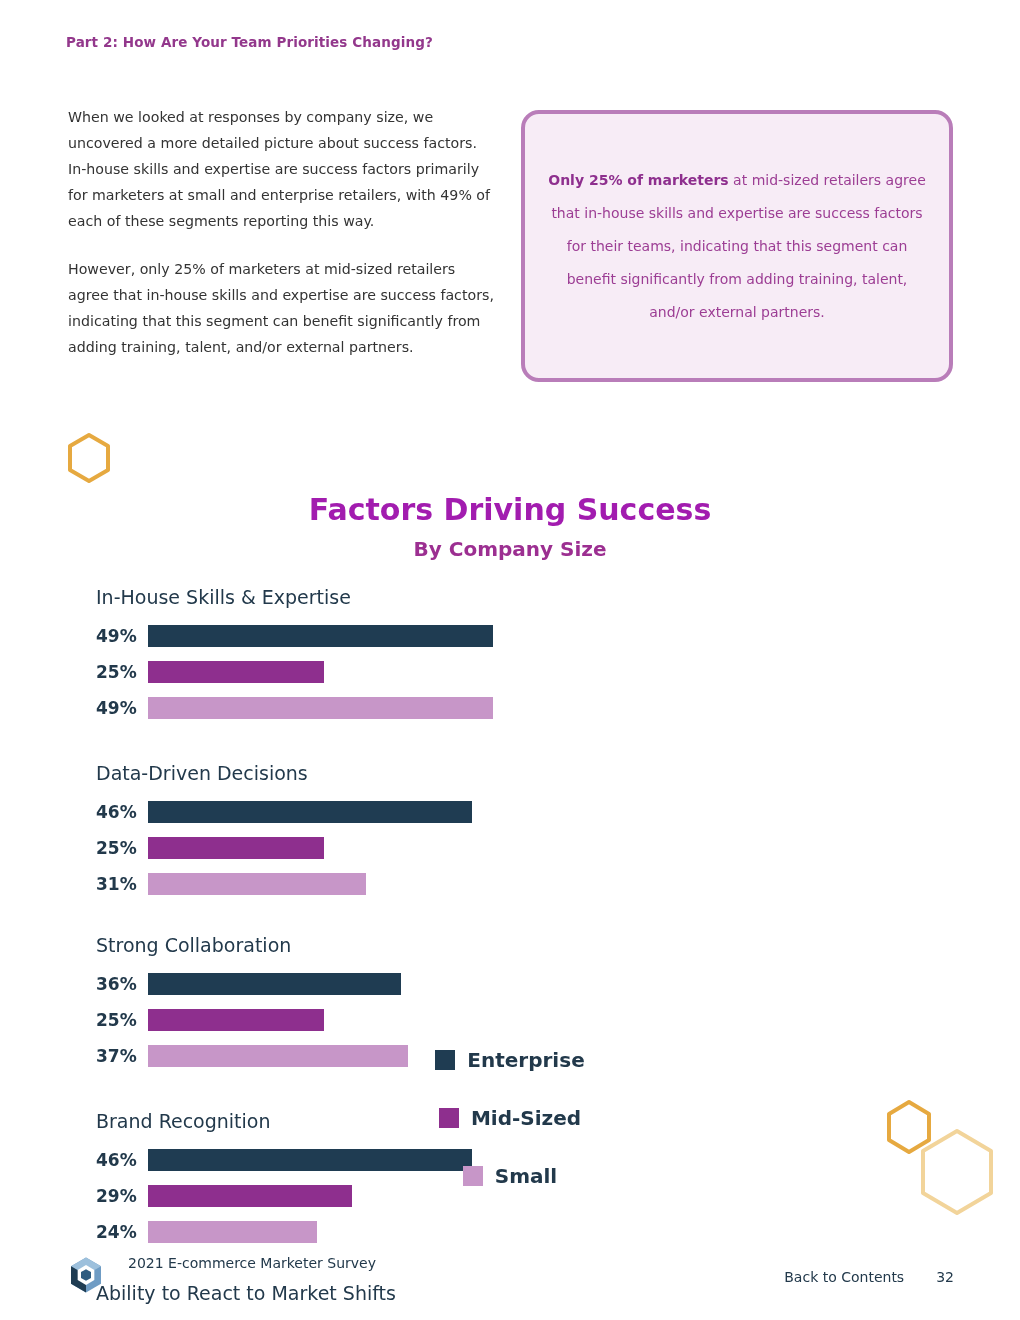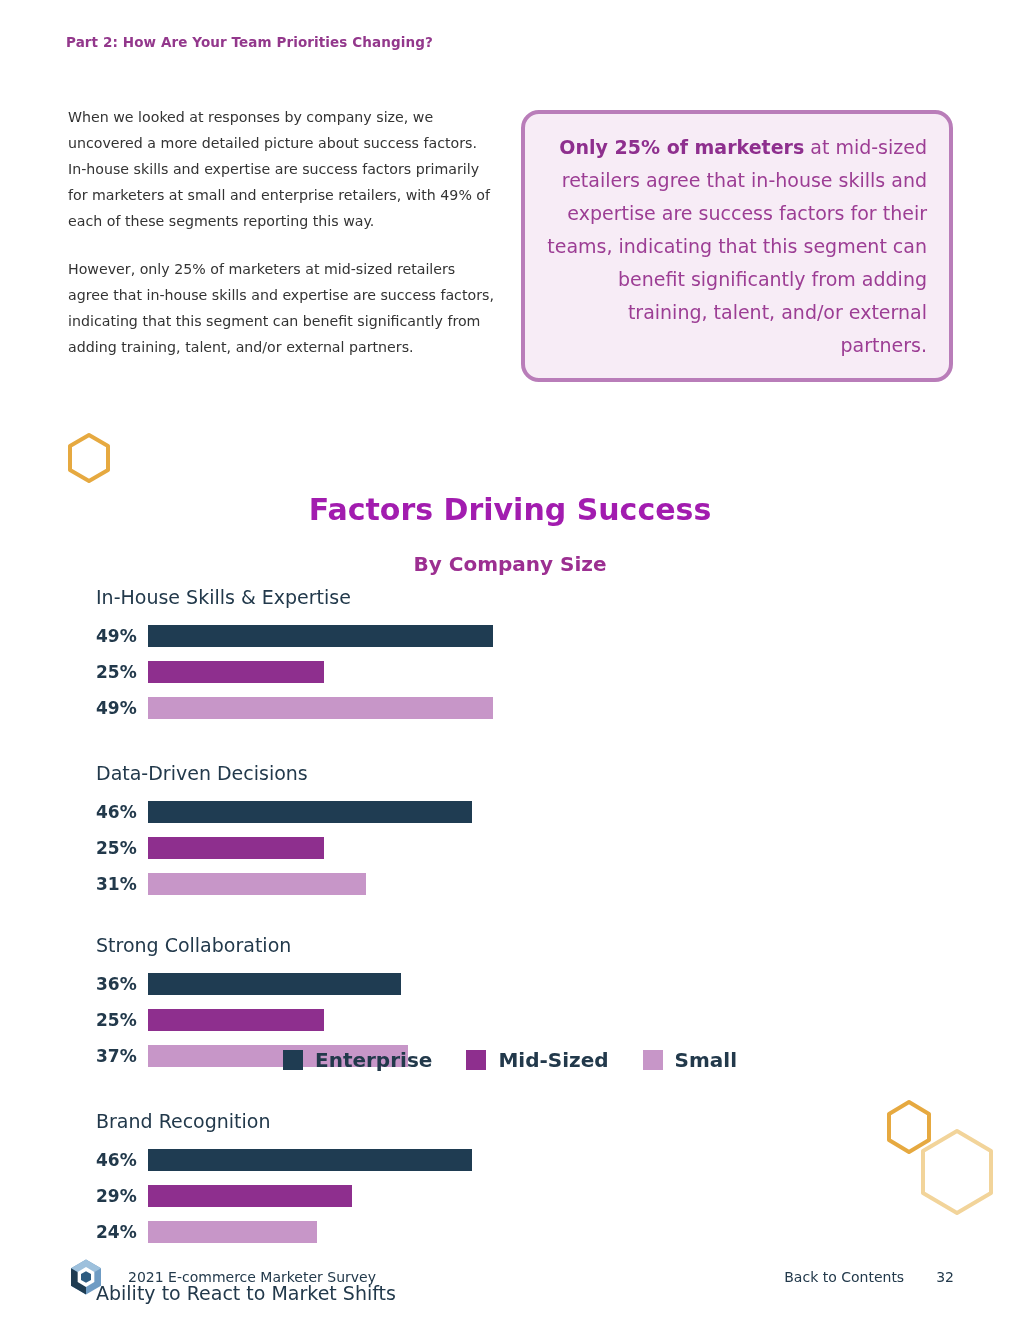--- a/index.html
+++ b/index.html
@@ -51,23 +51,23 @@
     box-sizing: border-box;
     border: 4px solid #b97db9;
     border-radius: 18px;
     background: #f7ecf6;
     display: flex;
     align-items: center;
     justify-content: center;
     padding: 10px 22px;
   }
   .callout-text {
-    font-size: 19px;
+    font-size: 14px;
     line-height: 33px;
-    text-align: right;
+    text-align: center;
     color: #9c3d94;
   }
   .callout-text b {
     font-weight: bold;
     color: #8e2f8e;
   }
 
   
   .hex {
     position: absolute;
@@ -82,21 +82,21 @@
     top: 492px;
     text-align: center;
     font-size: 30px;
     font-weight: bold;
     color: #a21caf;
   }
   .chart-subtitle {
     position: absolute;
     left: 0;
     right: 0;
-    top: 552px;
+    top: 537px;
     text-align: center;
     font-size: 20px;
     font-weight: bold;
     color: #9c2f91;
   }
 
   .chart-grid {
     position: absolute;
     left: 96px;
     top: 586px;
@@ -140,23 +140,24 @@
     display: block;
   }
 
   
   .legend {
     position: absolute;
     left: 0;
     right: 0;
     top: 1048px;
     display: flex;
-    justify-content: center;
+    justify-content: flex-start;
     align-items: center;
     gap: 34px;
+    flex-direction: column;
   }
   .legend-item {
     display: flex;
     align-items: center;
     gap: 12px;
   }
   .legend-swatch {
     width: 20px;
     height: 20px;
     display: block;
@@ -168,21 +169,20 @@
   }
 
   
   .footer {
     position: absolute;
     left: 66px;
     right: 66px;
     top: 1255px;
     height: 44px;
     display: flex;
-    align-items: center;
   }
   .footer-logo {
     width: 40px;
     height: 40px;
     flex: 0 0 40px;
   }
   .footer-title {
     margin-left: 22px;
     font-size: 14px;
     color: #22394b;

